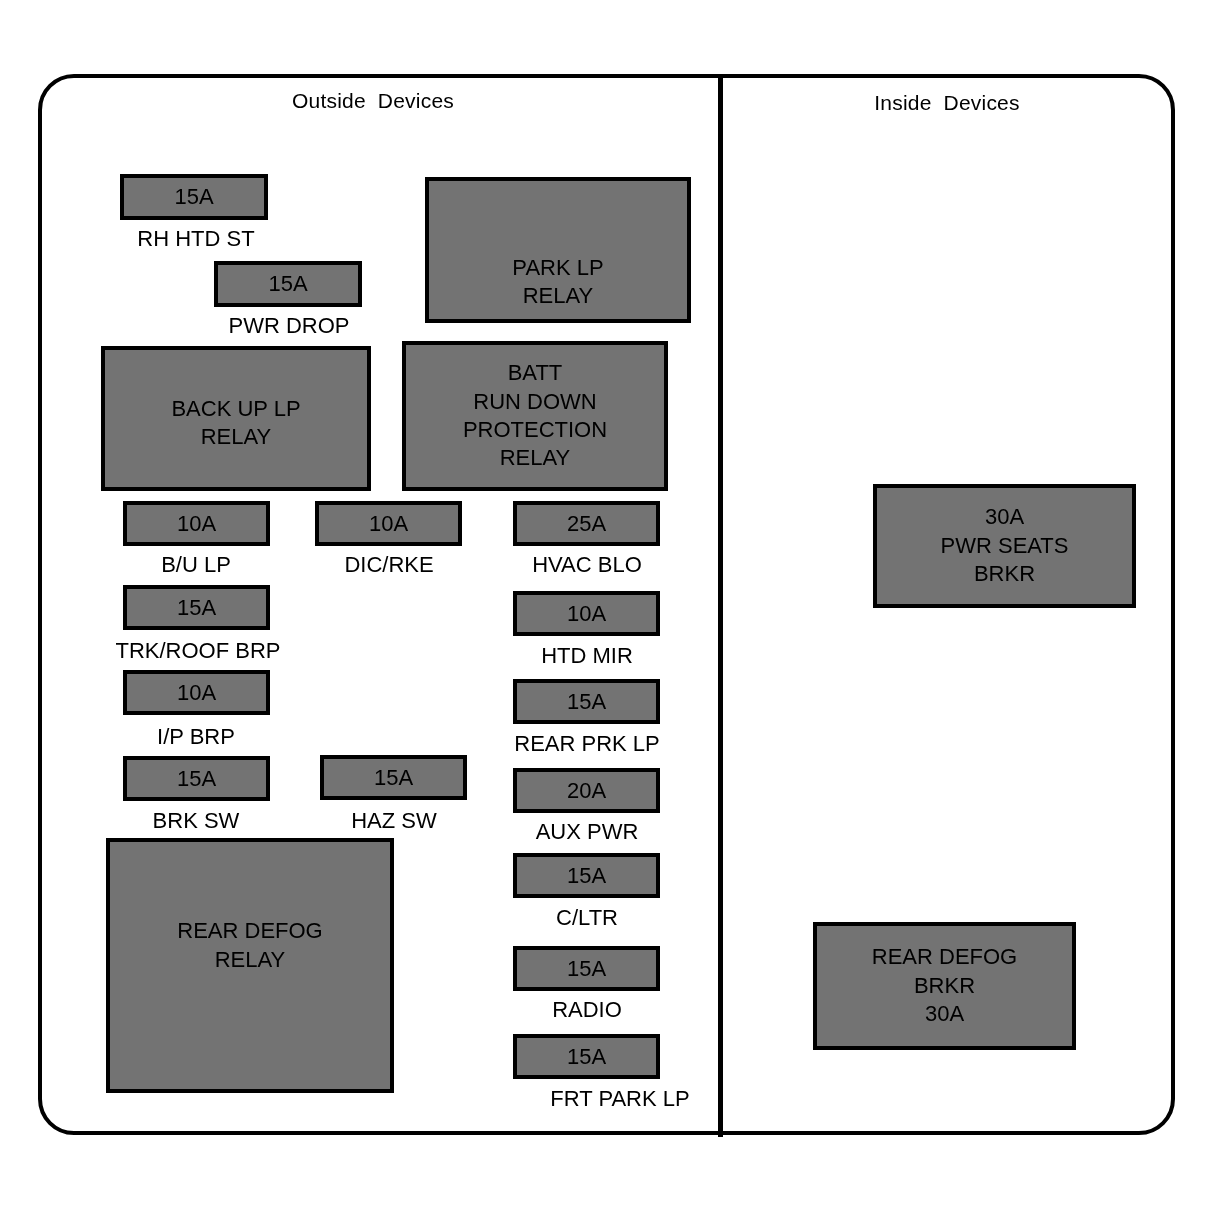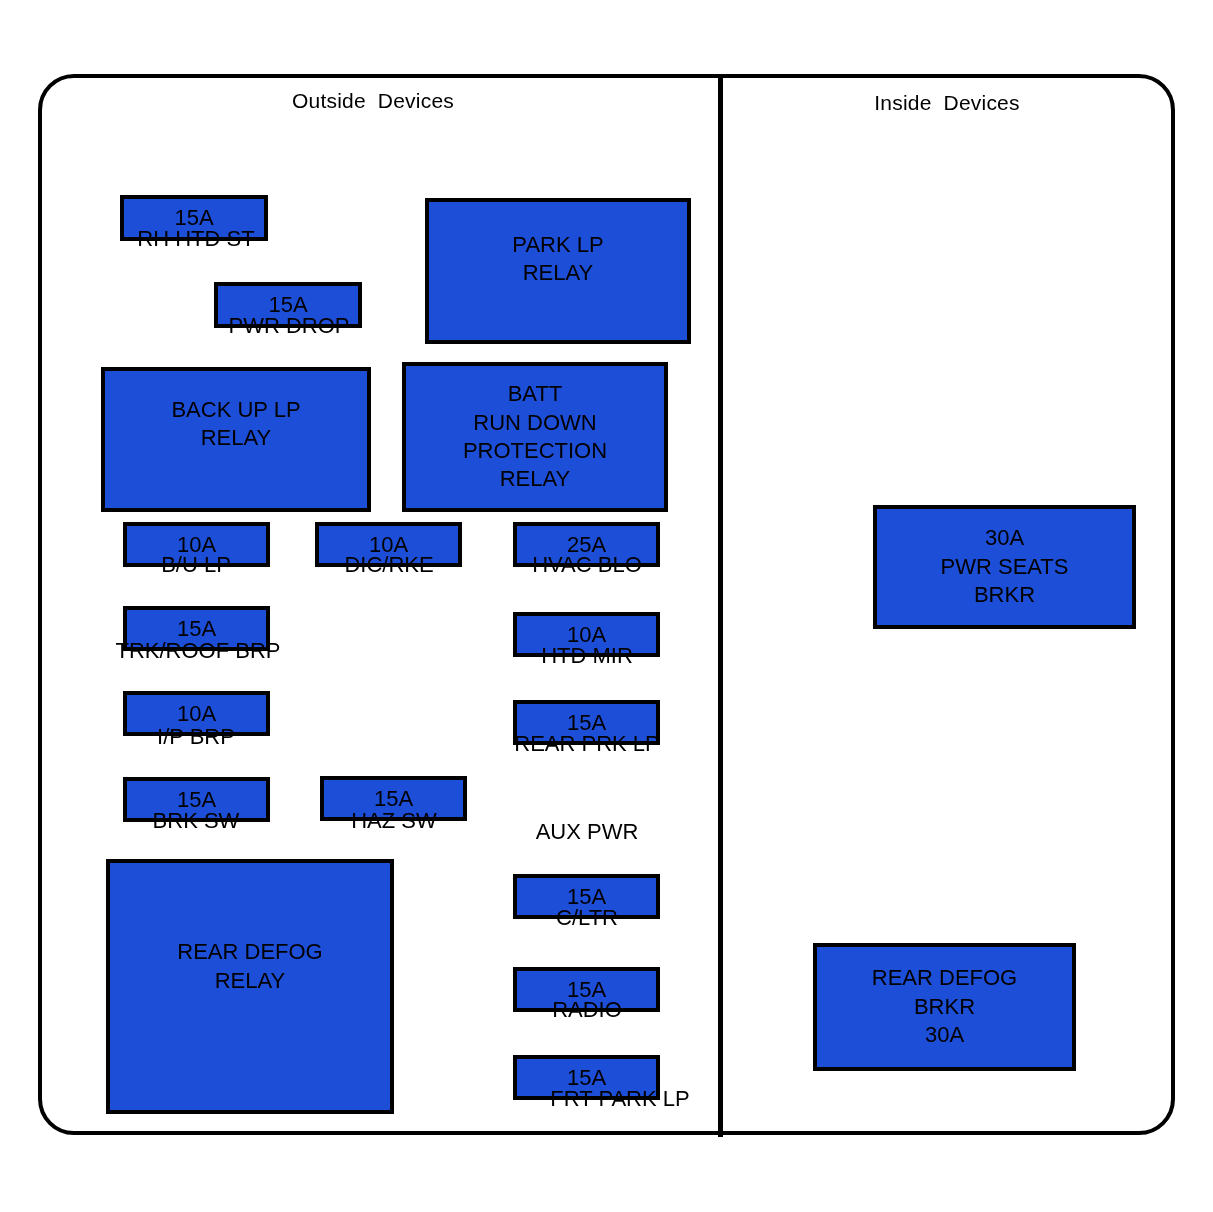--- a/index.html
+++ b/index.html
@@ -45,26 +45,25 @@
     font-size: 21px;
     letter-spacing: 0.2px;
     white-space: pre;
   }
 
   
   .box {
     position: absolute;
     border: 4px solid #000;
     box-sizing: border-box;
-    background: #1d4ed8;
+    background: #737373;
     display: flex;
     align-items: center;
     justify-content: center;
     text-align: center;
-    margin-top: 21px;
   }
   .fuse {
     font-size: 22px;
     line-height: 1;
   }
   .relay {
     font-size: 22px;
     line-height: 1.29;
     white-space: pre-line;
   }
@@ -96,26 +95,26 @@
   <div class="box fuse" style="left:120px; top:174px; width:148px; height:46px;">
     <span>15A</span>
   </div>
   <div class="caption center" style="left:196px; top:228px;">RH HTD ST</div>
 
   <div class="box fuse" style="left:214px; top:261px; width:148px; height:46px;">
     <span>15A</span>
   </div>
   <div class="caption center" style="left:289px; top:315px;">PWR DROP</div>
 
-  <div class="box relay top-biased" style="left:425px; top:177px; width:266px; height:146px; padding-top:29px;">
+  <div class="box relay top-biased" style="left:425px; top:177px; width:266px; height:146px; padding-top:73px;">
     <span>PARK LP
 RELAY</span>
   </div>
 
-  <div class="box relay top-biased" style="left:101px; top:346px; width:270px; height:145px; padding-top:25px;">
+  <div class="box relay top-biased" style="left:101px; top:346px; width:270px; height:145px; padding-top:45px;">
     <span>BACK UP LP
 RELAY</span>
   </div>
 
   <div class="box relay" style="left:402px; top:341px; width:266px; height:150px;">
     <span>BATT
 RUN DOWN
 PROTECTION
 RELAY</span>
   </div>
@@ -158,20 +157,23 @@
   <div class="box fuse" style="left:123px; top:756px; width:147px; height:45px;">
     <span>15A</span>
   </div>
   <div class="caption center" style="left:196px; top:810px;">BRK SW</div>
 
   <div class="box fuse" style="left:320px; top:755px; width:147px; height:45px;">
     <span>15A</span>
   </div>
   <div class="caption center" style="left:394px; top:810px;">HAZ SW</div>
 
+  <div class="box fuse" style="left:513px; top:768px; width:147px; height:45px;">
+    <span>20A</span>
+  </div>
   <div class="caption center" style="left:587px; top:821px;">AUX PWR</div>
 
   <div class="box relay" style="left:106px; top:838px; width:288px; height:255px; padding-bottom:40px;">
     <span>REAR DEFOG
 RELAY</span>
   </div>
 
   <div class="box fuse" style="left:513px; top:853px; width:147px; height:45px;">
     <span>15A</span>
   </div>

